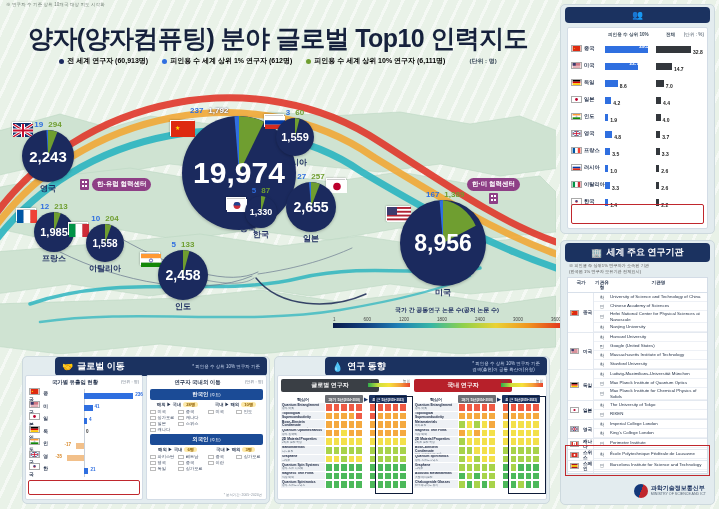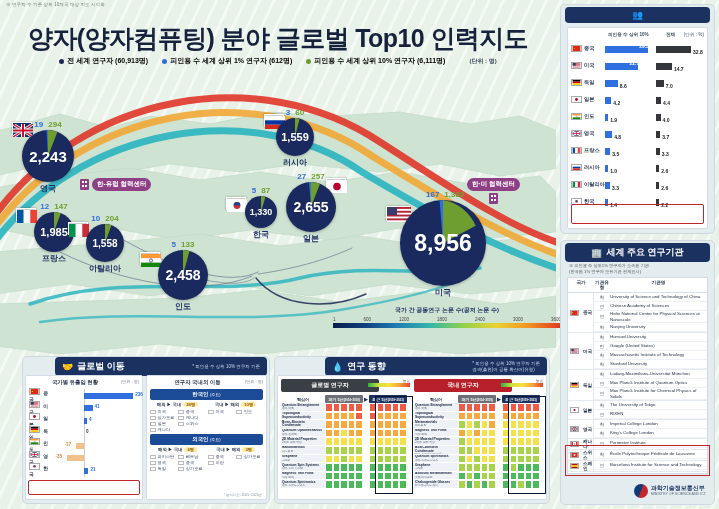--- a/index.html
+++ b/index.html
@@ -272,20 +272,40 @@
       <svg class="wedge" viewBox="0 0 100 100">
         <path d="M50 50 L50 0 A50 50 0 0 1 68 4 Z" fill="#6f9e30"></path>
         <path d="M50 50 L50 0 A50 50 0 0 0 47 0.1 Z" fill="#2f6fe0"></path>
       </svg>
       <span style="position:relative">2,243</span>
     </div>
     <div class="cname">영국</div>
   </div>
 
 
+  <div class="node" style="left:182px;top:44px;">
+    <div class="tags" style="left:8px;transform:none;">
+      <span class="t-blue">237</span>
+      <span style="color:#fff;text-shadow:0 0 2px #1b2a5e;">1,792</span>
+    </div>
+    <div class="flag" style="left:-12px;top:4px;width:24px;height:16px;">
+      <svg viewBox="0 0 24 16" width="24" height="16">
+          <rect width="24" height="16" fill="#de2910"></rect>
+          <text x="4" y="9" font-size="6" fill="#ffde00">★</text>
+        </svg>
+    </div>
+    <div class="circle" style="width:114px;height:114px;font-size:30px;">
+      <svg class="wedge" viewBox="0 0 100 100">
+        <path d="M50 50 L50 0 A50 50 0 0 1 72 5 Z" fill="#6f9e30"></path>
+        <path d="M50 50 L50 0 A50 50 0 0 0 46 0.2 Z" fill="#2f6fe0"></path>
+      </svg>
+      <span style="position:relative">19,974</span>
+    </div>
+    <div class="cname" style="top:auto;bottom:-4px;left:66px;">중국</div>
+  </div>
 
   <div class="node" style="left:276px;top:46px;">
     <div class="tags">
       <span class="t-blue">3</span>
       <span class="t-green">60</span>
     </div>
     <div class="flag" style="left:-12px;top:-4px;">
       <svg viewBox="0 0 20 13" width="20" height="13">
           <rect width="20" height="4.33" fill="#fff"></rect>
           <rect y="4.33" width="20" height="4.33" fill="#0039a6"></rect>
@@ -339,21 +359,21 @@
         <path d="M50 50 L50 0 A50 50 0 0 1 64 2 Z" fill="#6f9e30"></path>
       </svg>
       <span style="position:relative">1,330</span>
     </div>
     <div class="cname">한국</div>
   </div>
 
   <div class="node" style="left:34px;top:140px;">
     <div class="tags">
       <span class="t-blue">12</span>
-      <span class="t-green">147</span>
+      <span class="t-green">213</span>
     </div>
     <div class="flag" style="left:-18px;top:-4px;">
       <svg viewBox="0 0 20 13" width="20" height="13">
           <rect width="6.67" height="13" fill="#0055a4"></rect>
           <rect x="6.67" width="6.67" height="13" fill="#fff"></rect>
           <rect x="13.34" width="6.66" height="13" fill="#ef4135"></rect>
         </svg>
     </div>
     <div class="circle" style="width:40px;height:40px;font-size:11px;">
       <svg class="wedge" viewBox="0 0 100 100">

